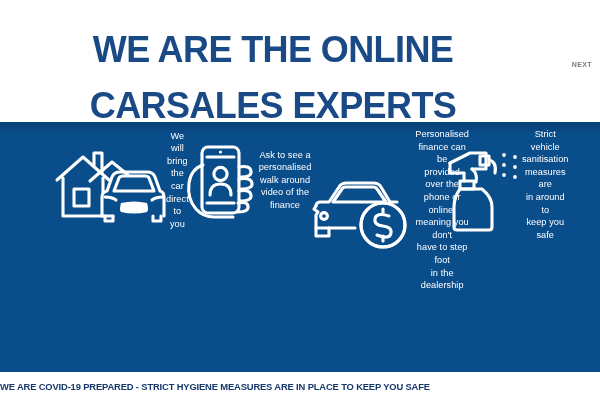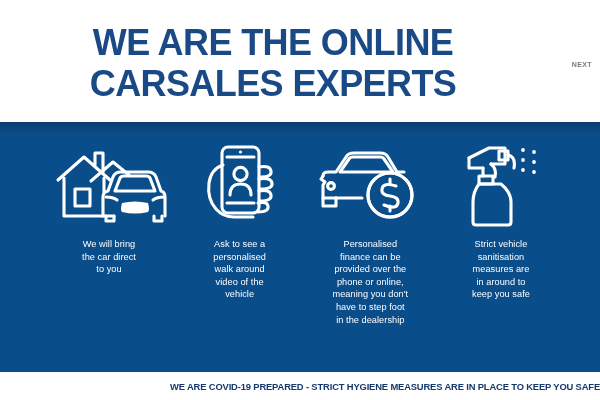--- a/index.html
+++ b/index.html
@@ -46,21 +46,21 @@
   .headline {
     position: absolute;
     left: 0;
     top: 22px;
     width: 546px;
     text-align: center;
     color: #1a4a86;
     font-family: "Liberation Sans", sans-serif;
     font-weight: bold;
     font-size: 36px;
-    line-height: 41px;
+    line-height: 56px;
     letter-spacing: -0.6px;
     white-space: pre-line;
   }
   .next-label {
     position: absolute;
     right: 8px;
     top: 61px;
     font-size: 7px;
     font-weight: bold;
     letter-spacing: 0.4px;
@@ -84,21 +84,21 @@
     top: 0;
     width: 510px;
     height: 250px;
     display: flex;
     align-items: flex-start;
     justify-content: space-between;
   }
   .col {
     width: 118px;
     display: flex;
-    flex-direction: column;
+    flex-direction: row;
     align-items: center;
   }
   .icon-box {
     height: 110px;
     width: 118px;
     display: flex;
     align-items: center;
     justify-content: center;
     padding-top: 16px;
     box-sizing: border-box;
@@ -118,21 +118,21 @@
   
   .footer {
     position: absolute;
     left: 0;
     top: 372px;
     width: 600px;
     height: 28px;
     background: #ffffff;
     display: flex;
     align-items: center;
-    justify-content: flex-end;
+    justify-content: flex-start;
   }
   .footer-text {
     color: #16396b;
     font-family: "Liberation Sans", sans-serif;
     font-weight: bold;
     font-size: 9.4px;
     letter-spacing: -0.15px;
     text-align: center;
   }
 </style>
@@ -202,21 +202,21 @@
             <path d="M58 24 Q69 22 70 28 Q71 34 60 34"></path>
             <path d="M58 36 Q70 34 71 40 Q72 46 60 46"></path>
             <path d="M58 48 Q69 46 70 52 Q71 58 59 58"></path>
             <path d="M57 60 Q66 58 67 63 Q68 69 57 69"></path>
           </svg>
         </div>
         <div class="caption">Ask to see a
 personalised
 walk around
 video of the
-vehicle</div>
+finance</div>
       </div>
 
       <div class="col">
         <div class="icon-box">
           <svg width="104" height="74" viewBox="0 0 104 74" fill="none" stroke="#ffffff" stroke-width="3.1" stroke-linecap="round" stroke-linejoin="round">
 
             <path d="M5 28 Q5 24 10 24 L18 24 L28 9 Q30 5 36 5 L62 5 Q68 5 70 9 L79 24 L86 24"></path>
             <path d="M5 28 L3 31 L7 34 L5 37 L5 50 L18 50"></path>
             <path d="M5 50 L5 58 L18 58 L18 50"></path>
 

